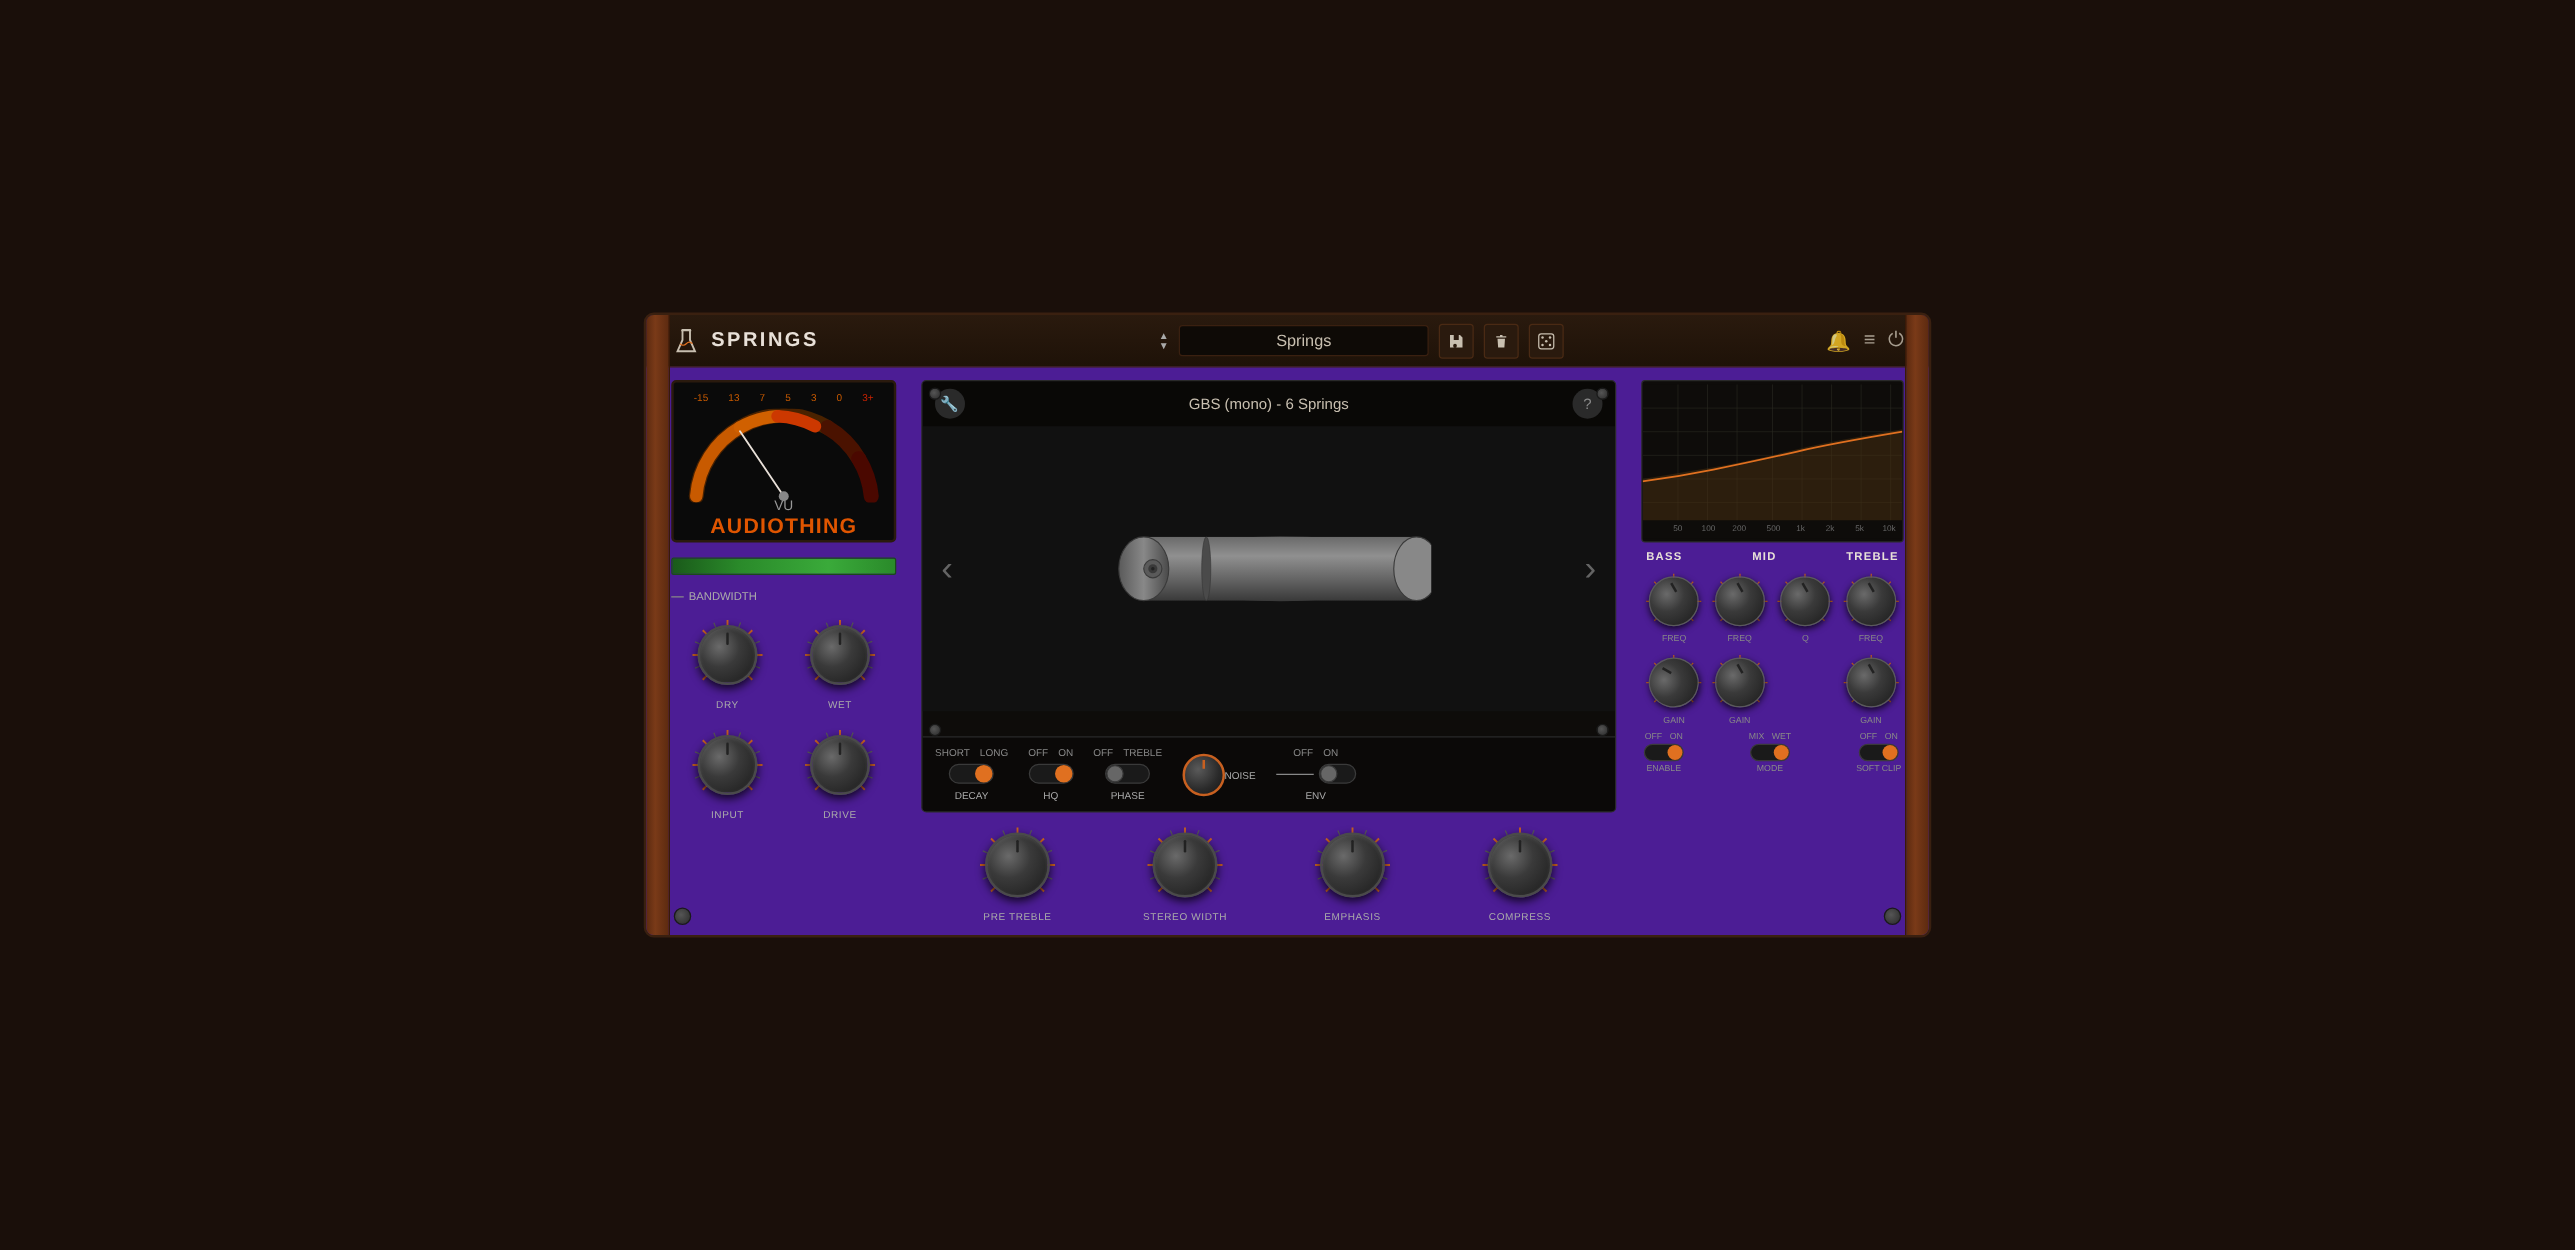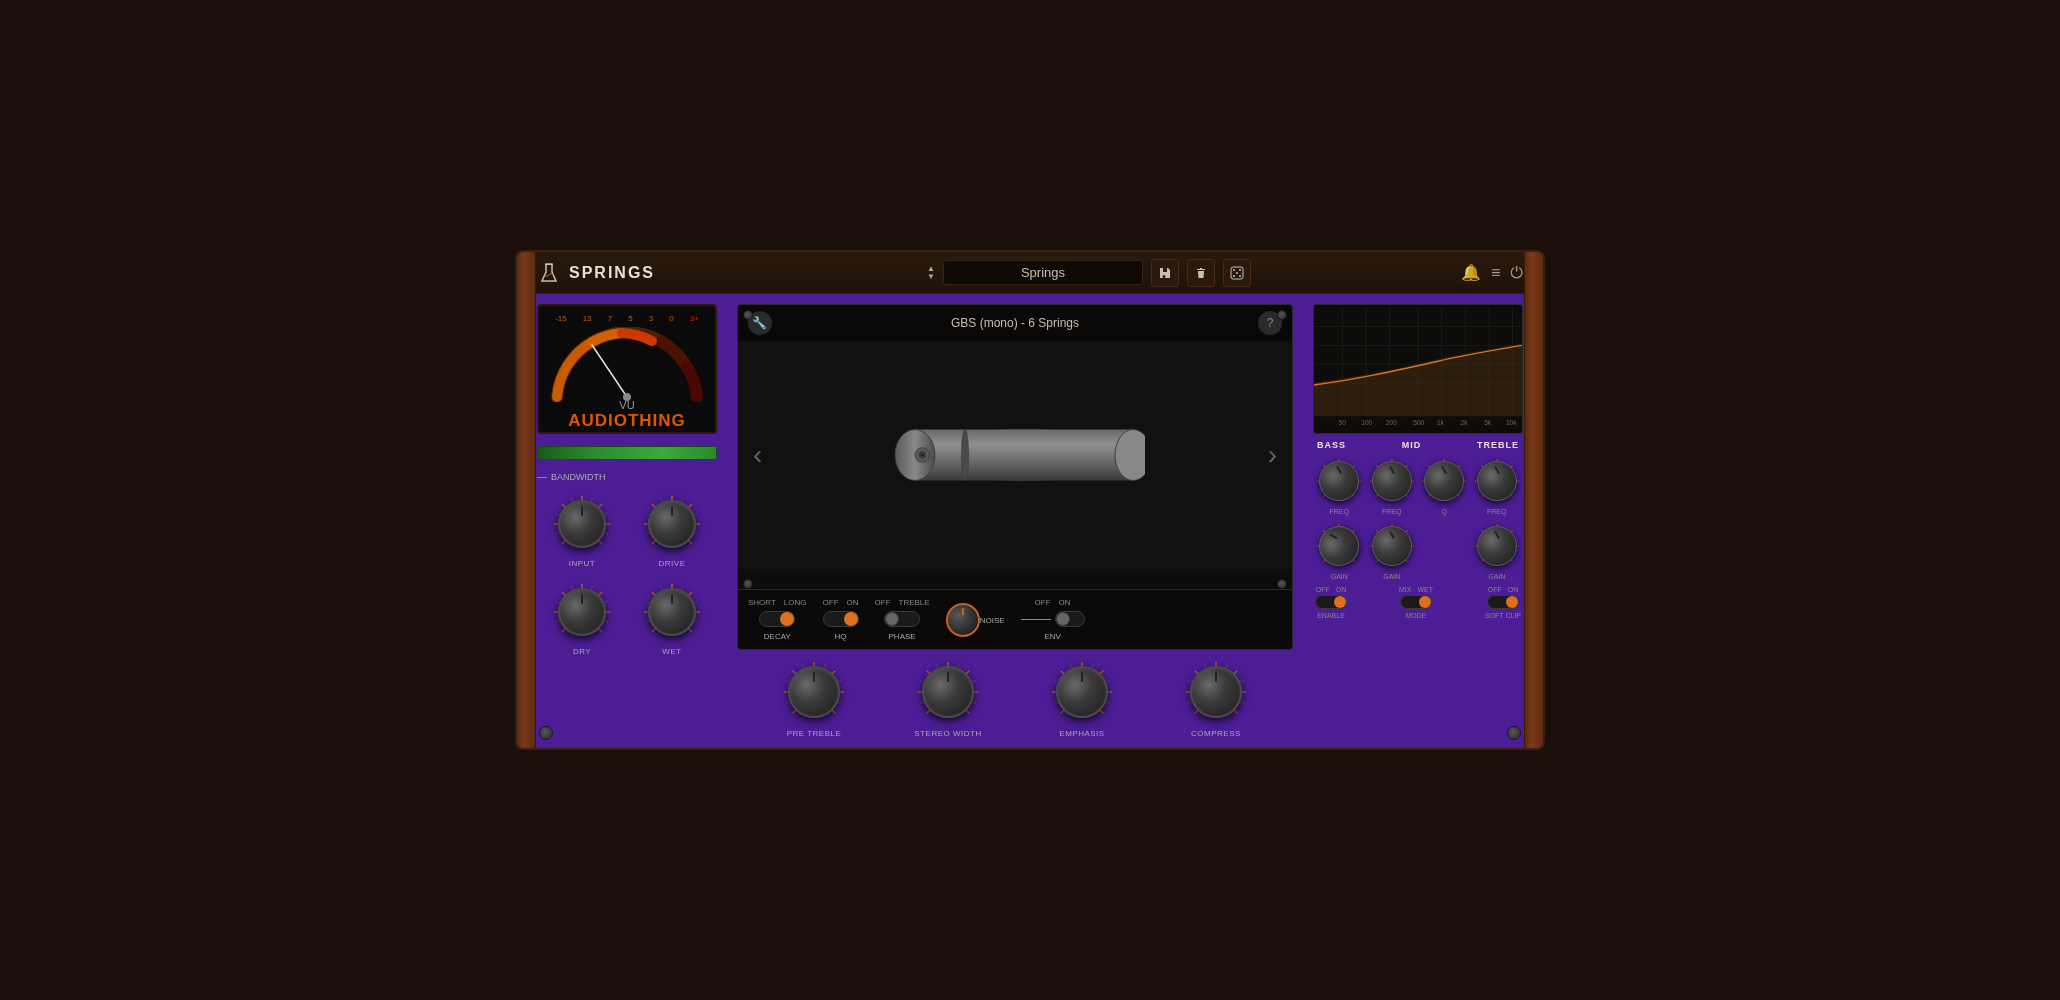--- a/index.html
+++ b/index.html
@@ -672,75 +672,20 @@
         </div>
         <div class="vu-label">VU</div>
         <div class="vu-brand">AUDIOTHING</div>
       </div>
 
       <div class="green-bar"></div>
 
       <div class="bandwidth-label">
         <div class="bandwidth-line"></div>
         <span>BANDWIDTH</span>
-      </div>
-
-      <div class="knob-row">
-        <div class="knob-group">
-
-          <div style="position:relative;width:64px;height:64px;display:flex;align-items:center;justify-content:center;">
-            <svg width="64" height="64" style="position:absolute;top:0;left:0;">
-
-              <g stroke="#c86020" stroke-width="1.5">
-                <line x1="32" y1="4" x2="32" y2="10" transform="rotate(-135 32 32)"></line>
-                <line x1="32" y1="4" x2="32" y2="9" transform="rotate(-90 32 32)"></line>
-                <line x1="32" y1="4" x2="32" y2="9" transform="rotate(-45 32 32)"></line>
-                <line x1="32" y1="4" x2="32" y2="9" transform="rotate(0 32 32)"></line>
-                <line x1="32" y1="4" x2="32" y2="9" transform="rotate(45 32 32)"></line>
-                <line x1="32" y1="4" x2="32" y2="9" transform="rotate(90 32 32)"></line>
-                <line x1="32" y1="4" x2="32" y2="10" transform="rotate(135 32 32)"></line>
-              </g>
-              <g stroke="#555" stroke-width="1">
-                <line x1="32" y1="4" x2="32" y2="8" transform="rotate(-112 32 32)"></line>
-                <line x1="32" y1="4" x2="32" y2="8" transform="rotate(-68 32 32)"></line>
-                <line x1="32" y1="4" x2="32" y2="8" transform="rotate(-23 32 32)"></line>
-                <line x1="32" y1="4" x2="32" y2="8" transform="rotate(22 32 32)"></line>
-                <line x1="32" y1="4" x2="32" y2="8" transform="rotate(67 32 32)"></line>
-                <line x1="32" y1="4" x2="32" y2="8" transform="rotate(112 32 32)"></line>
-              </g>
-            </svg>
-            <div class="knob" style="width:48px;height:48px;"></div>
-          </div>
-          <span class="knob-label">INPUT</span>
-        </div>
-        <div class="knob-group">
-          <div style="position:relative;width:64px;height:64px;display:flex;align-items:center;justify-content:center;">
-            <svg width="64" height="64" style="position:absolute;top:0;left:0;">
-              <g stroke="#c86020" stroke-width="1.5">
-                <line x1="32" y1="4" x2="32" y2="10" transform="rotate(-135 32 32)"></line>
-                <line x1="32" y1="4" x2="32" y2="9" transform="rotate(-90 32 32)"></line>
-                <line x1="32" y1="4" x2="32" y2="9" transform="rotate(-45 32 32)"></line>
-                <line x1="32" y1="4" x2="32" y2="9" transform="rotate(0 32 32)"></line>
-                <line x1="32" y1="4" x2="32" y2="9" transform="rotate(45 32 32)"></line>
-                <line x1="32" y1="4" x2="32" y2="9" transform="rotate(90 32 32)"></line>
-                <line x1="32" y1="4" x2="32" y2="10" transform="rotate(135 32 32)"></line>
-              </g>
-              <g stroke="#555" stroke-width="1">
-                <line x1="32" y1="4" x2="32" y2="8" transform="rotate(-112 32 32)"></line>
-                <line x1="32" y1="4" x2="32" y2="8" transform="rotate(-68 32 32)"></line>
-                <line x1="32" y1="4" x2="32" y2="8" transform="rotate(-23 32 32)"></line>
-                <line x1="32" y1="4" x2="32" y2="8" transform="rotate(22 32 32)"></line>
-                <line x1="32" y1="4" x2="32" y2="8" transform="rotate(67 32 32)"></line>
-                <line x1="32" y1="4" x2="32" y2="8" transform="rotate(112 32 32)"></line>
-              </g>
-            </svg>
-            <div class="knob" style="width:48px;height:48px;"></div>
-          </div>
-          <span class="knob-label">DRIVE</span>
-        </div>
       </div>
 
       <div class="knob-row">
         <div class="knob-group">
           <div style="position:relative;width:64px;height:64px;display:flex;align-items:center;justify-content:center;">
             <svg width="64" height="64" style="position:absolute;top:0;left:0;">
               <g stroke="#c86020" stroke-width="1.5">
                 <line x1="32" y1="4" x2="32" y2="10" transform="rotate(-135 32 32)"></line>
                 <line x1="32" y1="4" x2="32" y2="9" transform="rotate(-90 32 32)"></line>
                 <line x1="32" y1="4" x2="32" y2="9" transform="rotate(-45 32 32)"></line>
@@ -779,20 +724,75 @@
                 <line x1="32" y1="4" x2="32" y2="8" transform="rotate(-68 32 32)"></line>
                 <line x1="32" y1="4" x2="32" y2="8" transform="rotate(-23 32 32)"></line>
                 <line x1="32" y1="4" x2="32" y2="8" transform="rotate(22 32 32)"></line>
                 <line x1="32" y1="4" x2="32" y2="8" transform="rotate(67 32 32)"></line>
                 <line x1="32" y1="4" x2="32" y2="8" transform="rotate(112 32 32)"></line>
               </g>
             </svg>
             <div class="knob" style="width:48px;height:48px;"></div>
           </div>
           <span class="knob-label">WET</span>
+        </div>
+      </div>
+
+      <div class="knob-row">
+        <div class="knob-group">
+
+          <div style="position:relative;width:64px;height:64px;display:flex;align-items:center;justify-content:center;">
+            <svg width="64" height="64" style="position:absolute;top:0;left:0;">
+
+              <g stroke="#c86020" stroke-width="1.5">
+                <line x1="32" y1="4" x2="32" y2="10" transform="rotate(-135 32 32)"></line>
+                <line x1="32" y1="4" x2="32" y2="9" transform="rotate(-90 32 32)"></line>
+                <line x1="32" y1="4" x2="32" y2="9" transform="rotate(-45 32 32)"></line>
+                <line x1="32" y1="4" x2="32" y2="9" transform="rotate(0 32 32)"></line>
+                <line x1="32" y1="4" x2="32" y2="9" transform="rotate(45 32 32)"></line>
+                <line x1="32" y1="4" x2="32" y2="9" transform="rotate(90 32 32)"></line>
+                <line x1="32" y1="4" x2="32" y2="10" transform="rotate(135 32 32)"></line>
+              </g>
+              <g stroke="#555" stroke-width="1">
+                <line x1="32" y1="4" x2="32" y2="8" transform="rotate(-112 32 32)"></line>
+                <line x1="32" y1="4" x2="32" y2="8" transform="rotate(-68 32 32)"></line>
+                <line x1="32" y1="4" x2="32" y2="8" transform="rotate(-23 32 32)"></line>
+                <line x1="32" y1="4" x2="32" y2="8" transform="rotate(22 32 32)"></line>
+                <line x1="32" y1="4" x2="32" y2="8" transform="rotate(67 32 32)"></line>
+                <line x1="32" y1="4" x2="32" y2="8" transform="rotate(112 32 32)"></line>
+              </g>
+            </svg>
+            <div class="knob" style="width:48px;height:48px;"></div>
+          </div>
+          <span class="knob-label">INPUT</span>
+        </div>
+        <div class="knob-group">
+          <div style="position:relative;width:64px;height:64px;display:flex;align-items:center;justify-content:center;">
+            <svg width="64" height="64" style="position:absolute;top:0;left:0;">
+              <g stroke="#c86020" stroke-width="1.5">
+                <line x1="32" y1="4" x2="32" y2="10" transform="rotate(-135 32 32)"></line>
+                <line x1="32" y1="4" x2="32" y2="9" transform="rotate(-90 32 32)"></line>
+                <line x1="32" y1="4" x2="32" y2="9" transform="rotate(-45 32 32)"></line>
+                <line x1="32" y1="4" x2="32" y2="9" transform="rotate(0 32 32)"></line>
+                <line x1="32" y1="4" x2="32" y2="9" transform="rotate(45 32 32)"></line>
+                <line x1="32" y1="4" x2="32" y2="9" transform="rotate(90 32 32)"></line>
+                <line x1="32" y1="4" x2="32" y2="10" transform="rotate(135 32 32)"></line>
+              </g>
+              <g stroke="#555" stroke-width="1">
+                <line x1="32" y1="4" x2="32" y2="8" transform="rotate(-112 32 32)"></line>
+                <line x1="32" y1="4" x2="32" y2="8" transform="rotate(-68 32 32)"></line>
+                <line x1="32" y1="4" x2="32" y2="8" transform="rotate(-23 32 32)"></line>
+                <line x1="32" y1="4" x2="32" y2="8" transform="rotate(22 32 32)"></line>
+                <line x1="32" y1="4" x2="32" y2="8" transform="rotate(67 32 32)"></line>
+                <line x1="32" y1="4" x2="32" y2="8" transform="rotate(112 32 32)"></line>
+              </g>
+            </svg>
+            <div class="knob" style="width:48px;height:48px;"></div>
+          </div>
+          <span class="knob-label">DRIVE</span>
         </div>
       </div>
     </div>
 
     <div class="center-panel">
 
       <div class="spring-display">
 
         <div style="position:absolute;top:5px;left:5px;width:10px;height:10px;border-radius:50%;background:radial-gradient(circle at 40% 40%,#555,#2a2a2a);border:1px solid #1a1a1a;"></div>
         <div style="position:absolute;top:5px;right:5px;width:10px;height:10px;border-radius:50%;background:radial-gradient(circle at 40% 40%,#555,#2a2a2a);border:1px solid #1a1a1a;"></div>

